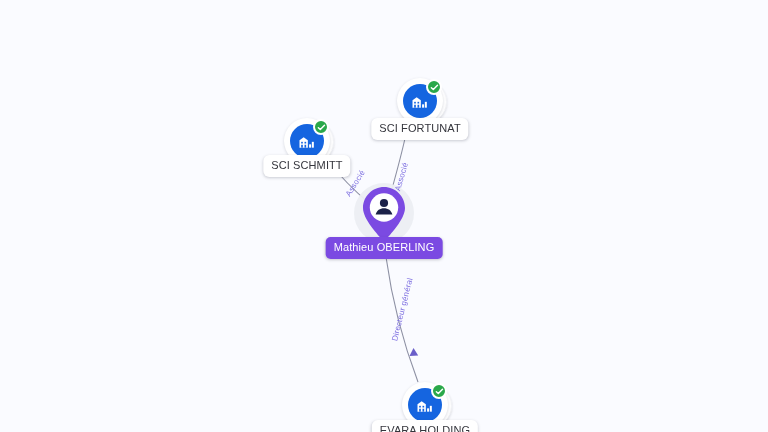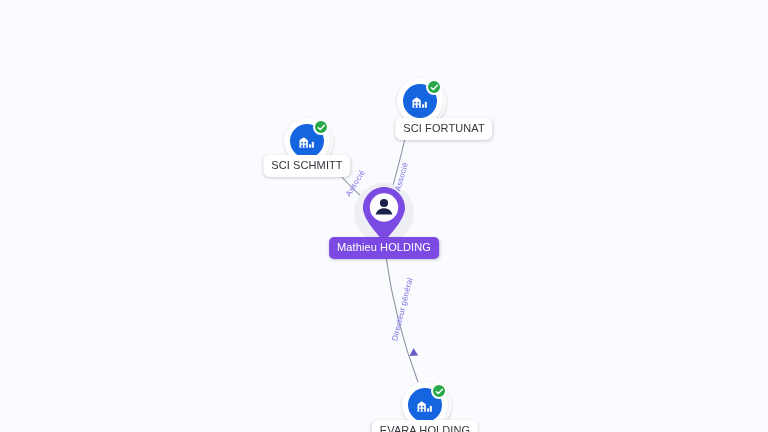--- a/index.html
+++ b/index.html
@@ -211,34 +211,34 @@
         <rect x="14.5" y="16" width="2.4" height="4" fill="#ffffff"></rect>
         <rect x="17.8" y="13" width="2.4" height="7" fill="#ffffff"></rect>
       </svg>
     </div>
     <div class="verified-badge">
       <svg width="9" height="9" viewBox="0 0 12 12">
         <path d="M1.8 6.2 L4.4 8.8 L10 3" stroke="#ffffff" stroke-width="1.9" fill="none" stroke-linecap="round" stroke-linejoin="round"></path>
       </svg>
     </div>
   </div>
-  <div class="node-label" style="left:444px; top:118px;">SCI FORTUNAT</div>
+  <div class="node-label" style="left:420px; top:118px;">SCI FORTUNAT</div>
 
   <div class="person-node" style="left:358px; top:186px;">
     <div class="person-halo"></div>
     <div class="person-pin">
       <svg width="44" height="58" viewBox="0 0 44 58">
         <path d="M22 1 C10.4 1 1 10.4 1 22 C1 33.2 15.5 48 22 56 C28.5 48 43 33.2 43 22 C43 10.4 33.6 1 22 1 Z" fill="#7b4ae2"></path>
         <circle cx="22" cy="21.5" r="14.2" fill="#ffffff"></circle>
         <circle cx="22" cy="17" r="4.1" fill="#1b2148"></circle>
         <path d="M13.6 28.6 C14.6 24.4 18 22.2 22 22.2 C26 22.2 29.4 24.4 30.4 28.6 Z" fill="#1b2148"></path>
       </svg>
     </div>
   </div>
-  <div class="person-label" style="left:384px; top:237px;">Mathieu HOLDING</div>
+  <div class="person-label" style="left:384px; top:237px;">Mathieu OBERLING</div>
 
   <div class="company-node" style="left:402px; top:382px;">
     <div class="card-stack">
       <div class="card-layer l3"></div>
       <div class="card-layer l2"></div>
       <div class="card-layer l1"></div>
     </div>
     <div class="company-disc">
       <svg width="20" height="20" viewBox="0 0 24 24">
         <path d="M3 20 L3 11 L8 7.5 L13 11 L13 20 Z" fill="#ffffff"></path>

